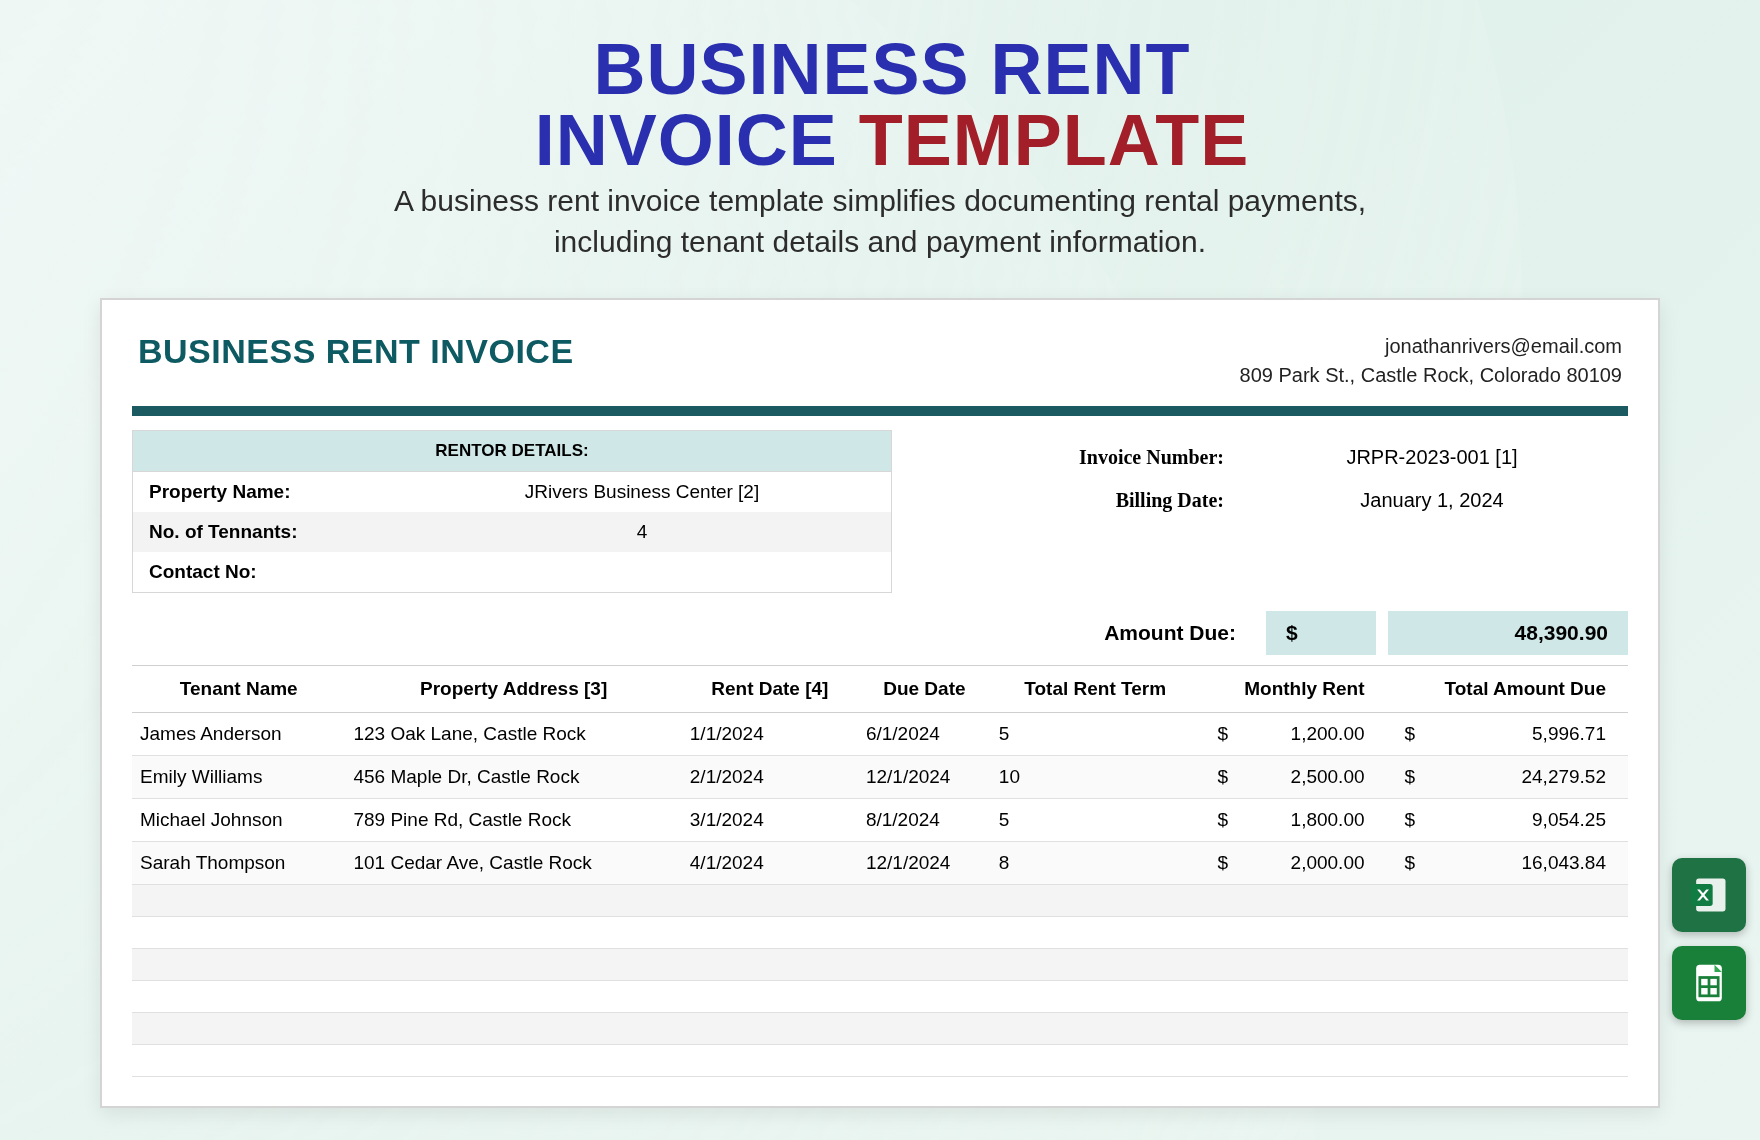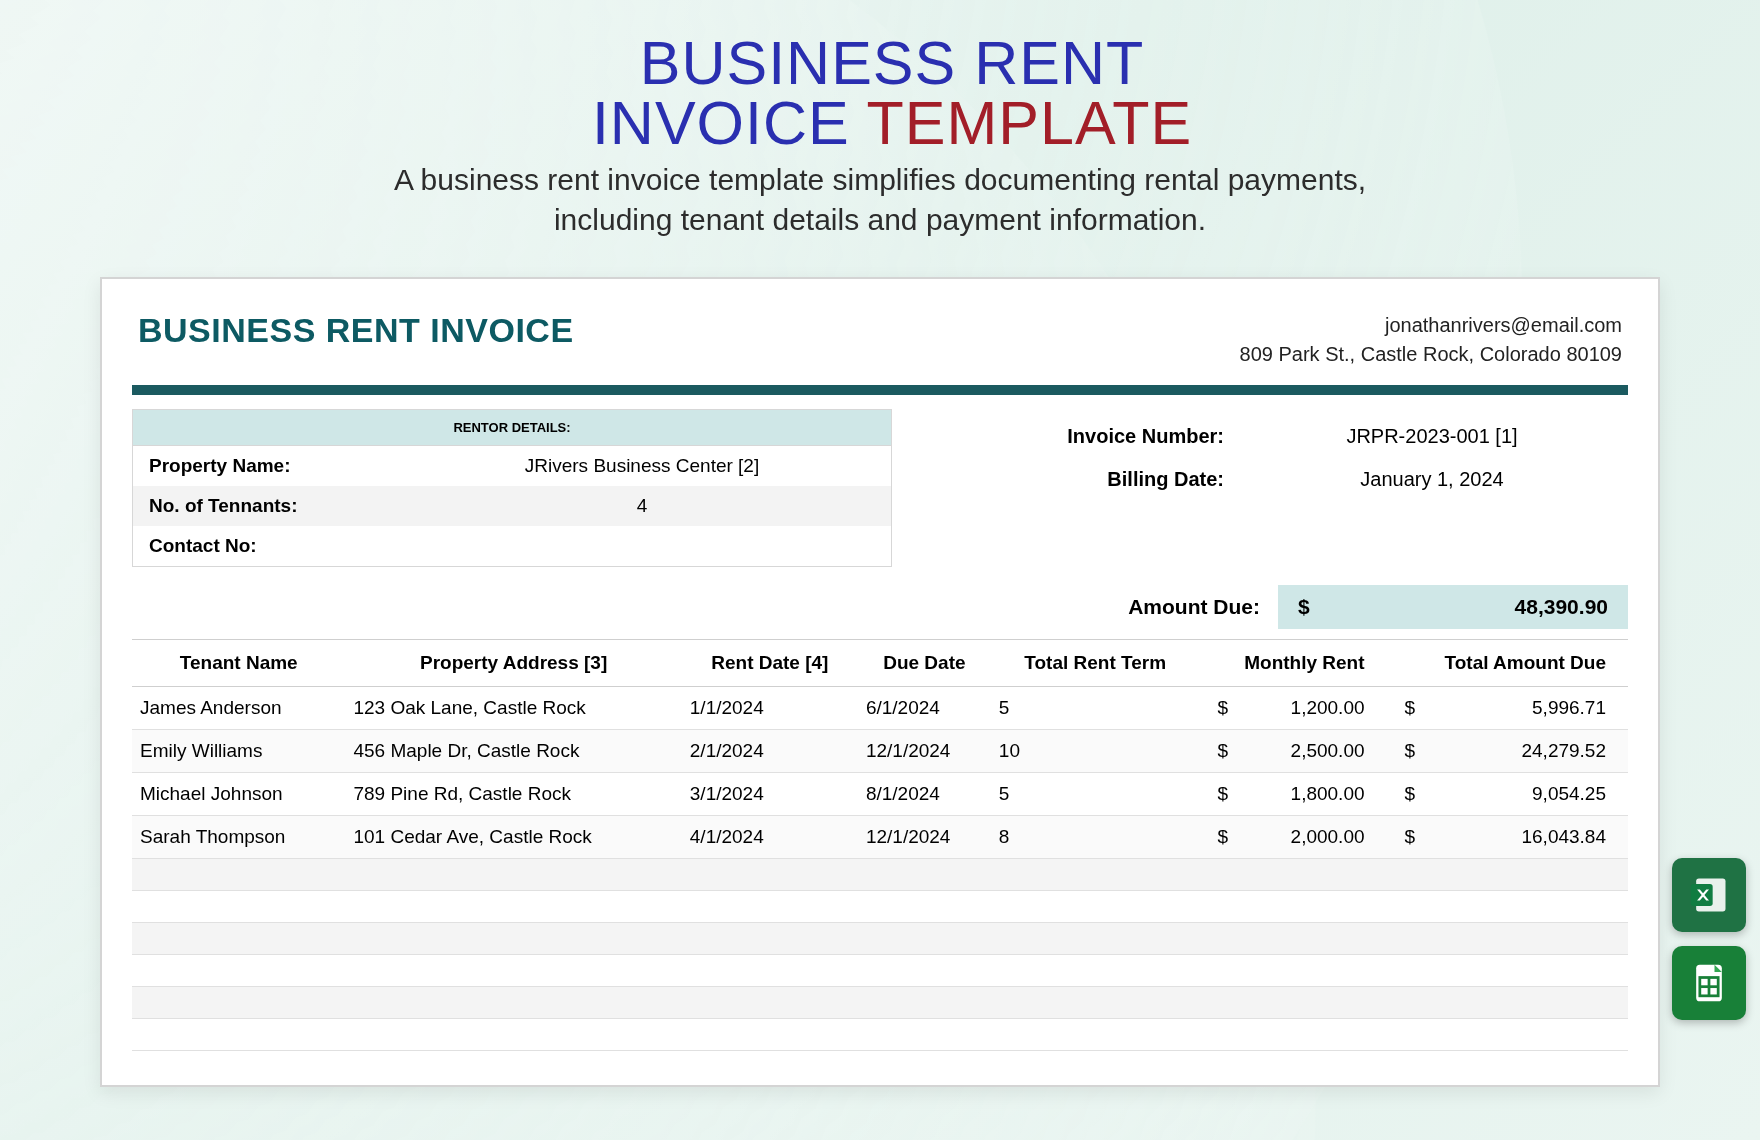--- a/index.html
+++ b/index.html
@@ -18,21 +18,21 @@
     background: radial-gradient(circle at 30% 30%, rgba(255,255,255,.9), rgba(255,255,255,0));
   }
   .bg-waves::before { left:-900px; top:-800px; transform:rotate(12deg); }
   .bg-waves::after  { left:-1100px; top:-200px; transform:rotate(-8deg); }
 
   .hero {
     position: relative; z-index: 1;
     text-align: center; padding-top: 34px;
   }
   .hero h1 {
-    font-size: 61px; line-height: 0.98; font-weight: 400; letter-spacing: 1px;
+    font-size: 72px; line-height: 0.98; font-weight: 700; letter-spacing: 1px;
     font-family: "Arial Rounded MT Bold","Segoe UI",Arial,sans-serif;
     padding-left: 24px;
   }
   .t-blue  { color:#2a2fb0; }
   .t-red   { color:#a21e28; }
   .hero p {
     margin-top: 6px; font-size: 30px; color:#2c2c2c; line-height:1.35;
   }
 
   .sheet {
@@ -51,38 +51,38 @@
   .company .name { color:#0d5a63; font-weight:800; font-size:22px; }
 
   .rule { height:10px; background:#1b5a60; margin:0 12px 14px; }
 
   .meta {
     display:grid; grid-template-columns: 760px 1fr; gap: 0 24px;
     padding: 0 12px;
   }
   .box-left { border:1px solid #d7d7d7; }
   .box-left .hdr {
-    text-align:center; font-weight:800; font-size:13px;
+    text-align:center; font-weight:800; font-size:17px;
     background:#cfe7e7; padding:10px 12px; border-bottom:1px solid #d7d7d7;
   }
   .kv { display:grid; grid-template-columns: 260px 1fr; }
   .kv > div { padding:9px 16px; font-size:19px; }
   .kv .k { font-weight:800; }
   .kv .v { text-align:center; }
   .kv.alt .v, .kv.alt .k { background:#f3f3f3; }
 
   .box-right { padding-top:6px; }
   .kr { display:grid; grid-template-columns: 320px 1fr; align-items:center; }
   .kr > div { padding:10px 12px; font-size:20px; }
-  .kr .k { font-weight:800; text-align:right; }
+  .kr .k { font-weight:800; text-align:right;font-family:Liberation Serif, serif; }
   .kr .v { text-align:center; }
 
   .amount-row {
     display:flex; justify-content:flex-end; align-items:flex-end;
-    gap:0; padding: 18px 12px 10px;
+    gap:12px; padding: 18px 12px 10px;
   }
   .amount-row .lbl { font-weight:800; font-size:21px; padding:10px 18px; }
   .amount-row .cell {
     background:#cfe7e7; font-weight:800; font-size:21px;
     padding:10px 20px; min-width:110px; text-align:left;
   }
   .amount-row .cell.val { min-width:240px; text-align:right; }
 
   table.tbl {
     width: calc(100% - 24px); margin: 0 12px; border-collapse: collapse;

